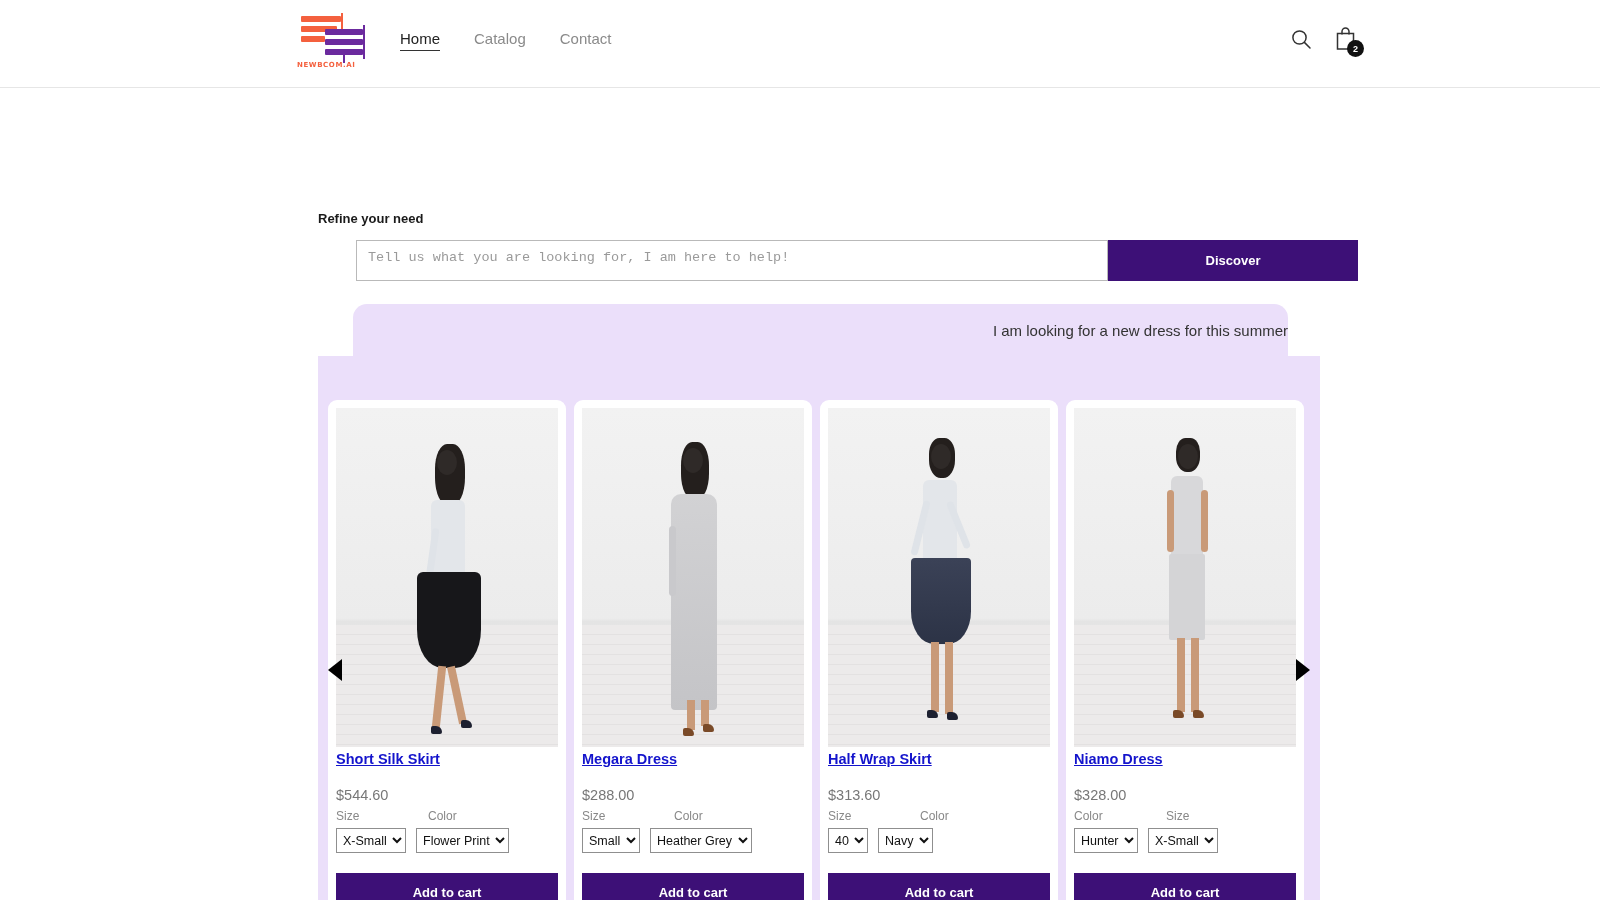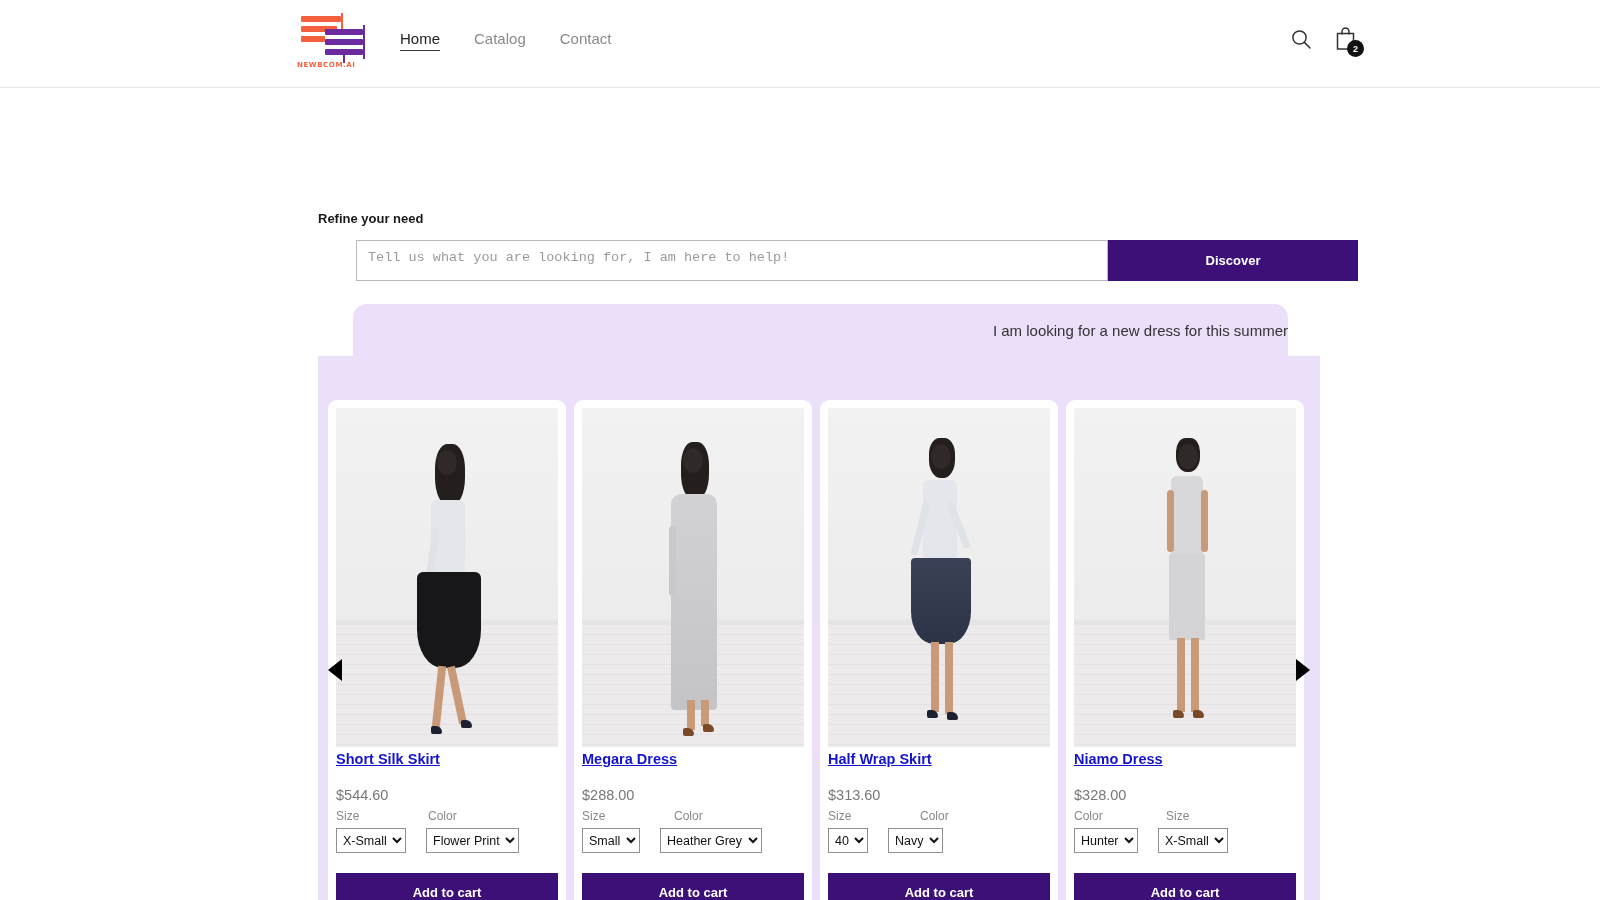--- a/index.html
+++ b/index.html
@@ -153,21 +153,21 @@
   .prod-link {
     margin-top: 4px;
     font-size: 14.5px; font-weight: 700;
     color: #1414cc; text-decoration: underline;
     cursor: pointer;
   }
   .price { margin-top: 20px; font-size: 14.5px; color: #777; }
   .opt-labels { display: flex; margin-top: 6px; }
   .opt-labels span { font-size: 12px; color: #888; }
   .opt-labels span:first-child { width: 92px; }
-  .opt-selects { display: flex; gap: 20px; margin-top: 5px; }
+  .opt-selects { display: flex; gap: 10px; margin-top: 5px; }
   .opt-selects select {
     height: 25px;
     font-family: "Liberation Sans", sans-serif;
     font-size: 12.5px;
     border: 1px solid #8f8f8f;
     background: #fff; color: #111;
     padding: 0 2px;
   }
   .add-cart {
     margin-top: 20px; margin-bottom: 12px;

